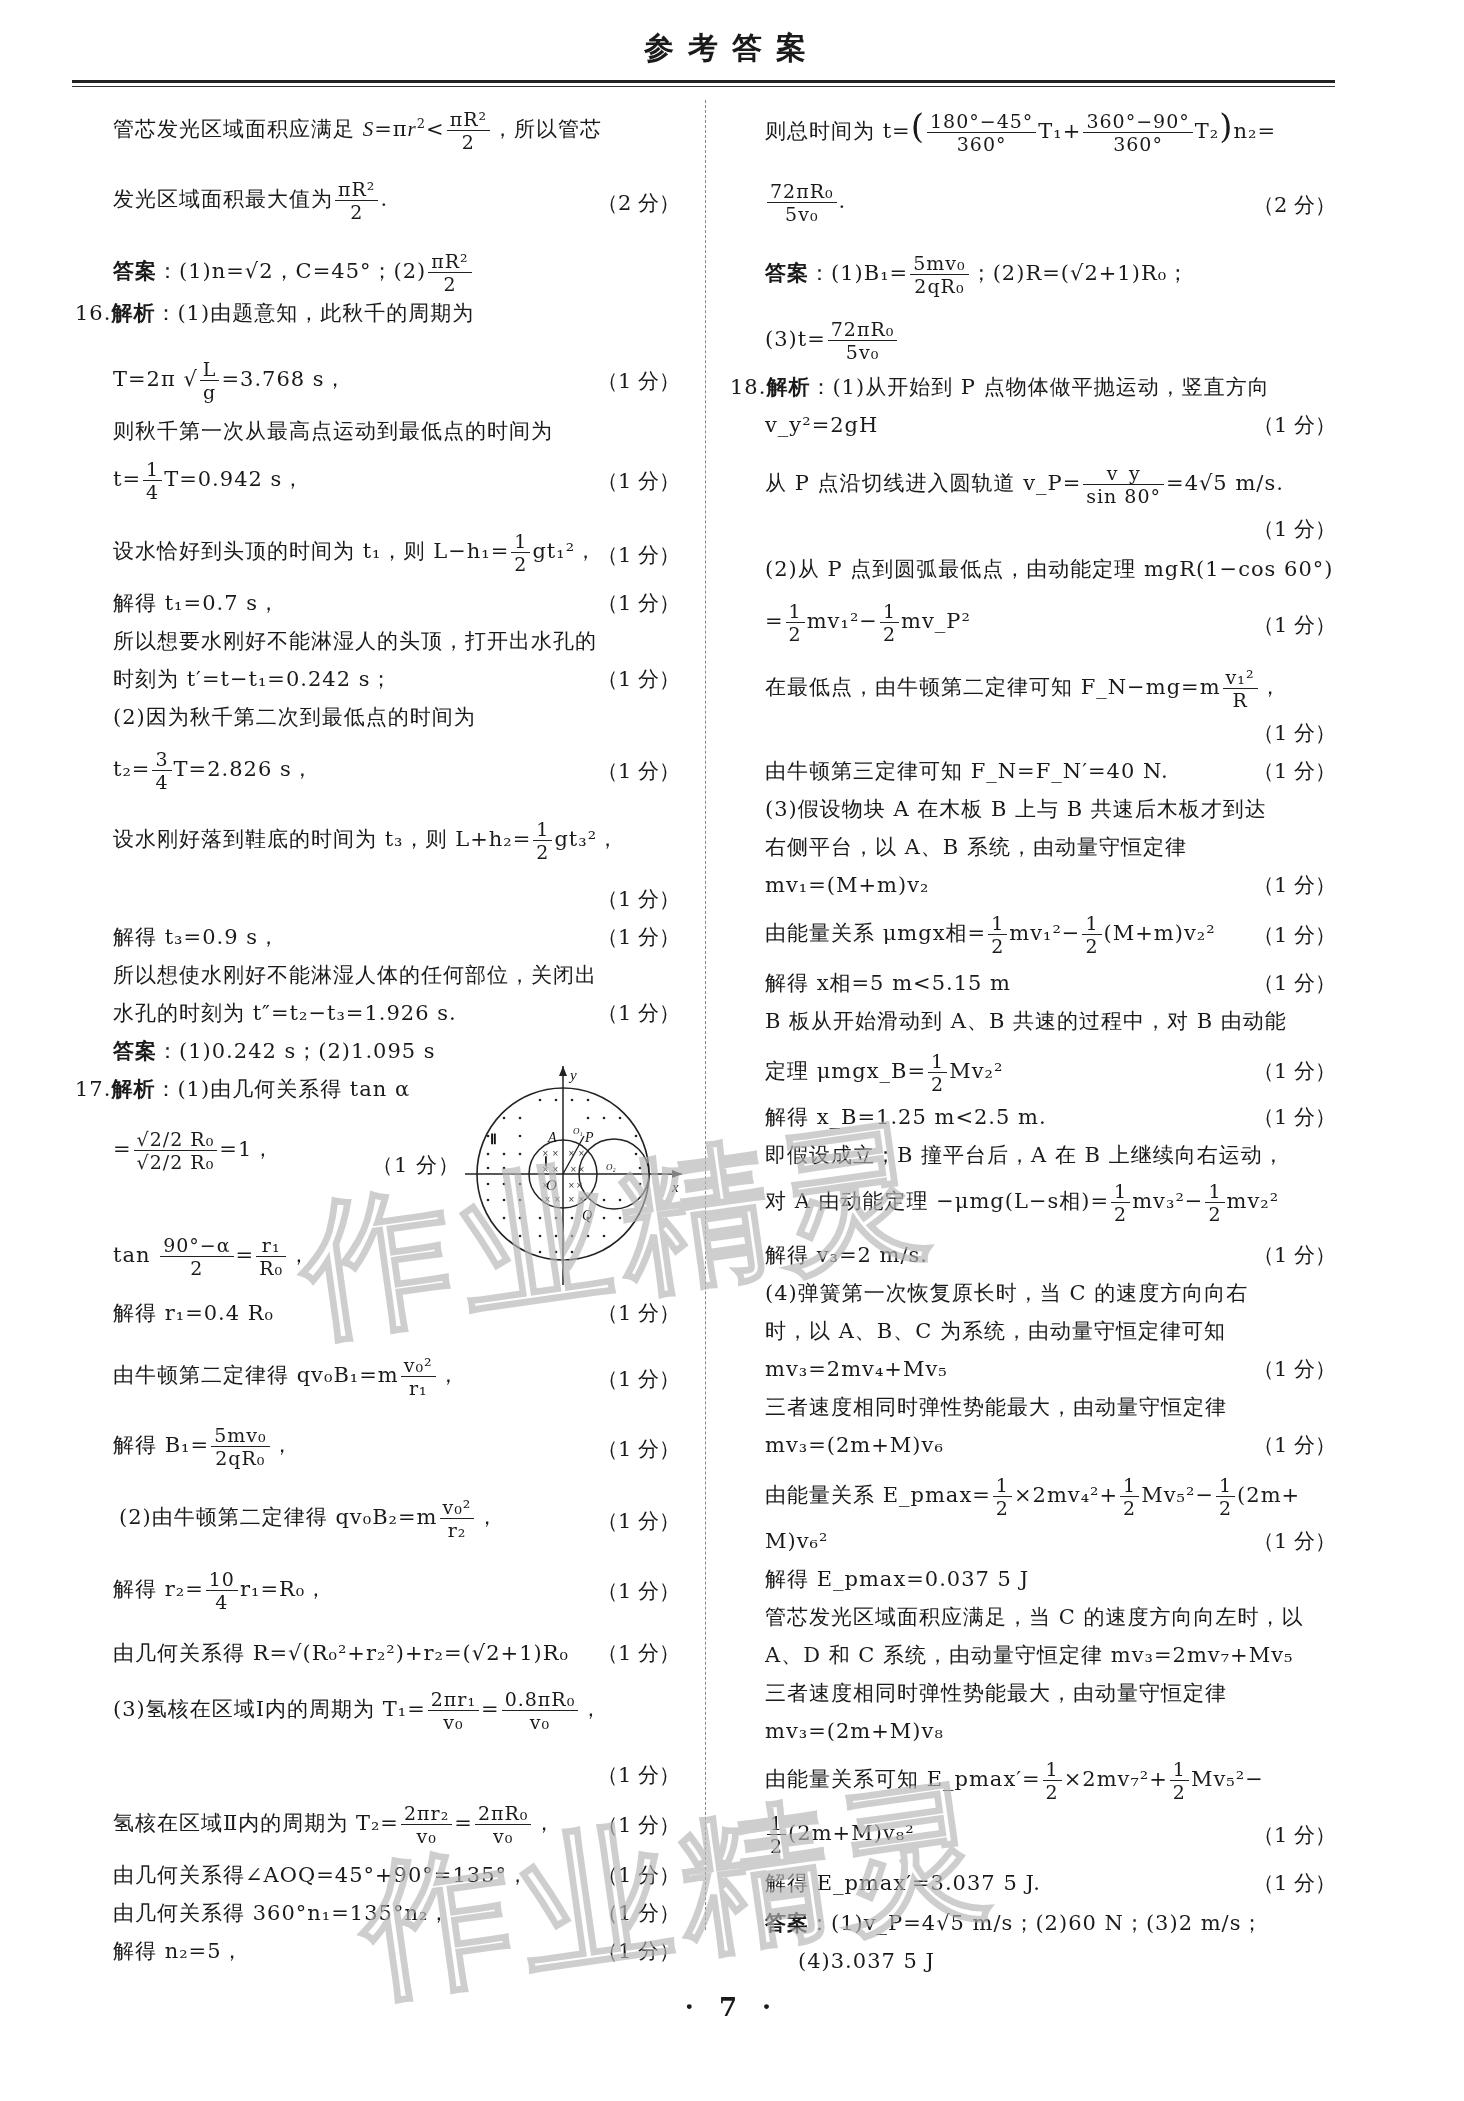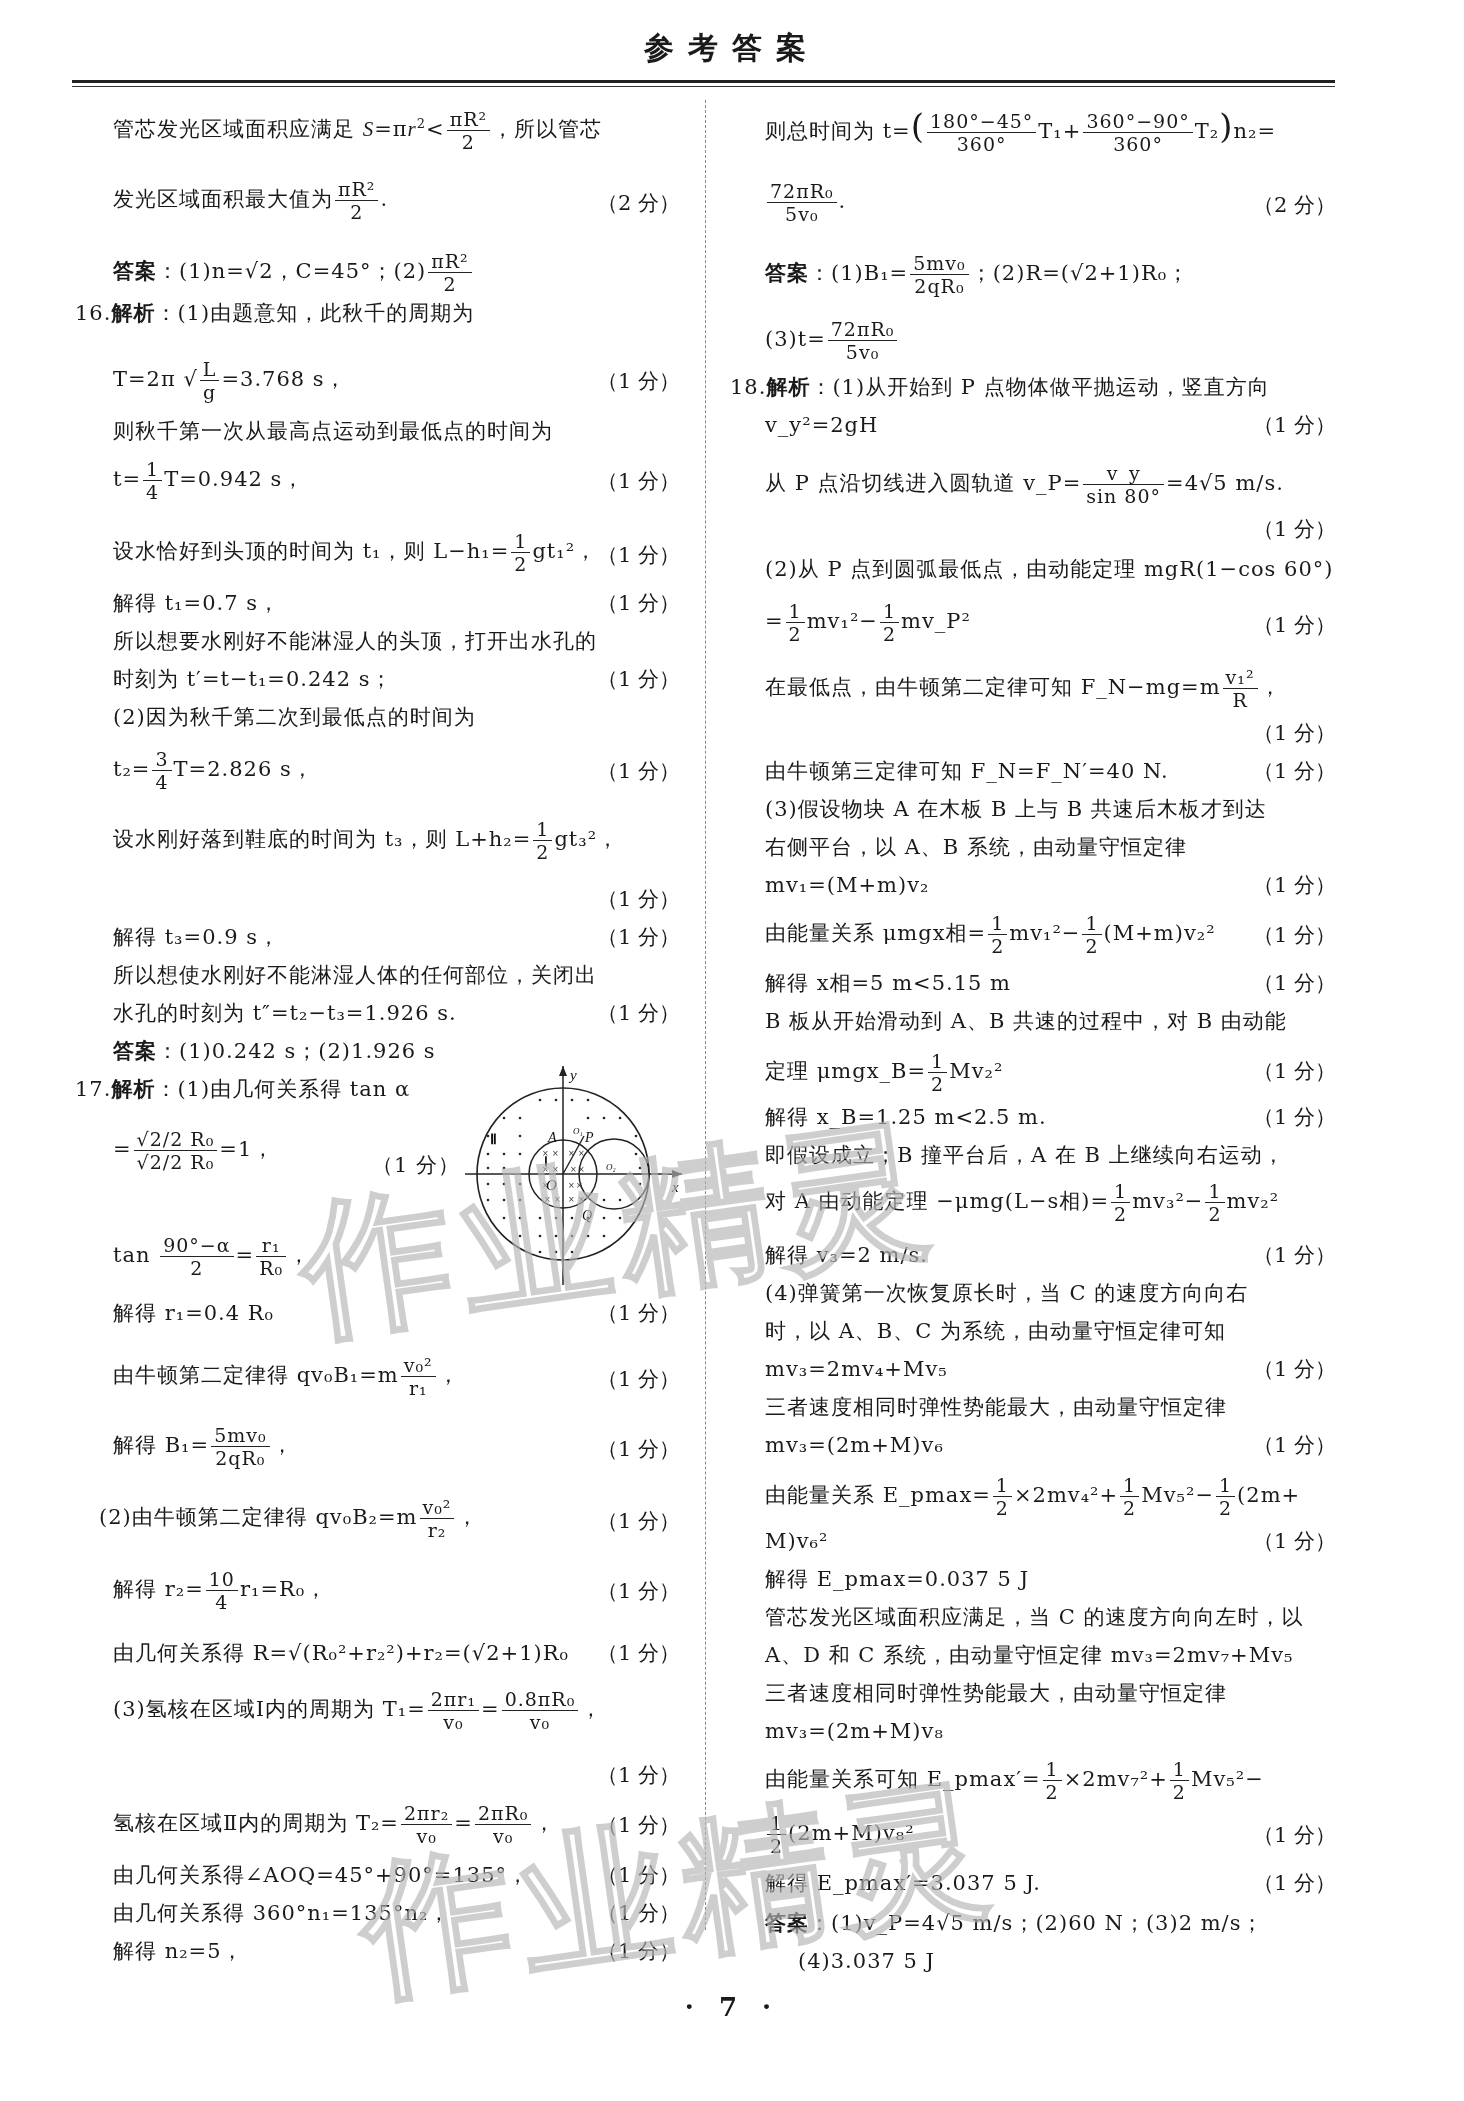--- a/index.html
+++ b/index.html
@@ -79,21 +79,21 @@
   <div class="line" style="left:113px;top:818px">
     <span>设水刚好落到鞋底的时间为 t₃，则 L+h₂=</span><span class="frac"><span class="n">1</span><span class="d">2</span></span><span>gt₃²，</span>
   </div>
   <div class="score" style="top:886px">（1 分）</div>
   <div class="line" style="left:113px;top:924px">解得 t₃=0.9 s，</div>
   <div class="score" style="top:924px">（1 分）</div>
   <div class="line" style="left:113px;top:962px">所以想使水刚好不能淋湿人体的任何部位，关闭出</div>
   <div class="line" style="left:113px;top:1000px">水孔的时刻为 t″=t₂−t₃=1.926 s.</div>
   <div class="score" style="top:1000px">（1 分）</div>
   <div class="line" style="left:113px;top:1038px">
-    <span class="b">答案</span><span>：(1)0.242 s；(2)1.926 s</span>
+    <span class="b">答案</span><span>：(1)0.242 s；(2)1.095 s</span>
   </div>
 
   <div class="line" style="left:75px;top:1076px">
     <span>17.</span><span class="b">解析</span><span>：(1)由几何关系得 tan α</span>
   </div>
   <div class="line" style="left:113px;top:1128px">
     =<span class="frac"><span class="n"><span>√2</span>/<span>2</span> R₀</span><span class="d"><span>√2</span>/<span>2</span> R₀</span></span><span>=1，</span>
   </div>
   <div class="line" style="left:372px;top:1152px">（1 分）</div>
   <div class="line" style="left:113px;top:1234px">
@@ -102,21 +102,21 @@
   <div class="line" style="left:113px;top:1300px">解得 r₁=0.4 R₀</div>
   <div class="score" style="top:1300px">（1 分）</div>
   <div class="line" style="left:113px;top:1354px">
     <span>由牛顿第二定律得 qv₀B₁=m</span><span class="frac"><span class="n">v₀²</span><span class="d">r₁</span></span>，
   </div>
   <div class="score" style="top:1366px">（1 分）</div>
   <div class="line" style="left:113px;top:1424px">
     <span>解得 B₁=</span><span class="frac"><span class="n">5mv₀</span><span class="d">2qR₀</span></span>，
   </div>
   <div class="score" style="top:1436px">（1 分）</div>
-  <div class="line" style="left:99px;top:1496px">
+  <div class="line" style="left:119px;top:1496px">
     <span>(2)由牛顿第二定律得 qv₀B₂=m</span><span class="frac"><span class="n">v₀²</span><span class="d">r₂</span></span>，
   </div>
   <div class="score" style="top:1508px">（1 分）</div>
   <div class="line" style="left:113px;top:1568px">
     <span>解得 r₂=</span><span class="frac"><span class="n">10</span><span class="d">4</span></span><span>r₁=R₀，</span>
   </div>
   <div class="score" style="top:1578px">（1 分）</div>
   <div class="line" style="left:113px;top:1640px">由几何关系得 R=√(R₀²+r₂²)+r₂=(√2+1)R₀</div>
   <div class="score" style="top:1640px">（1 分）</div>
   <div class="line" style="left:113px;top:1688px">

